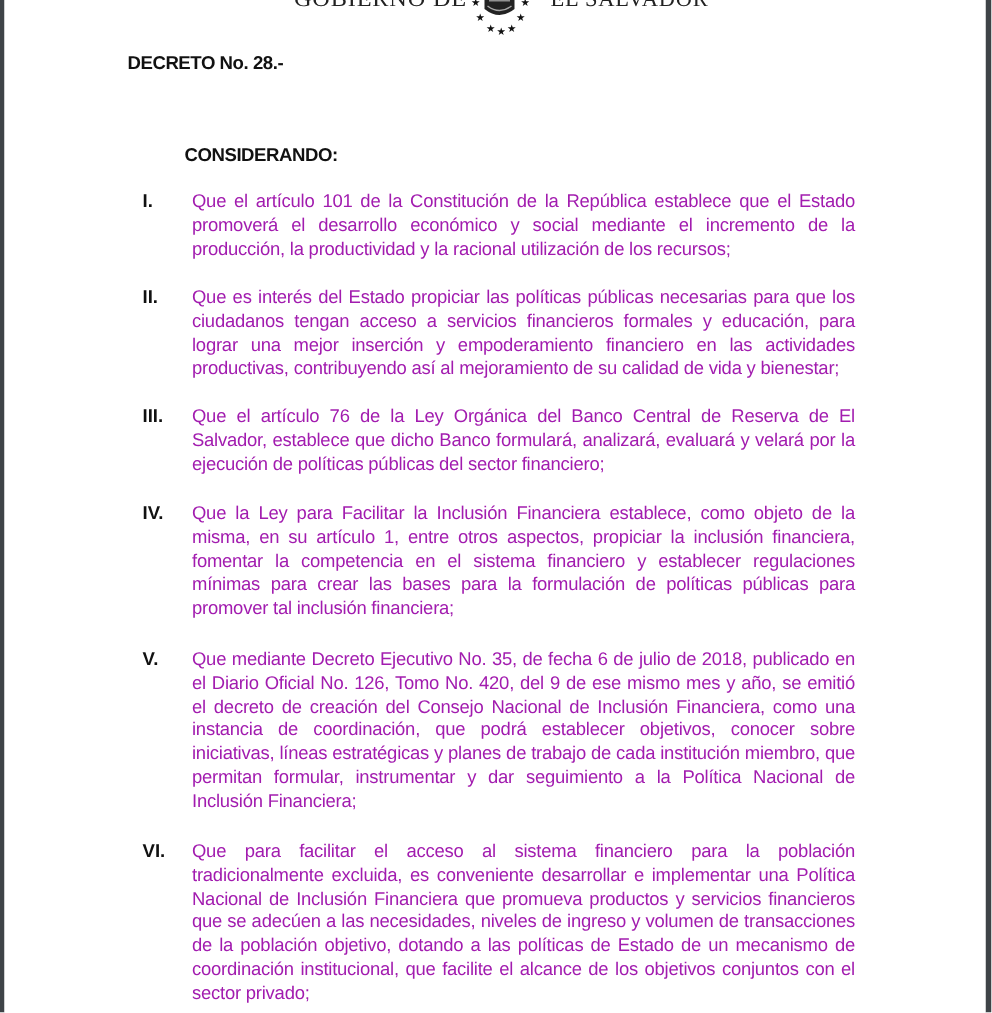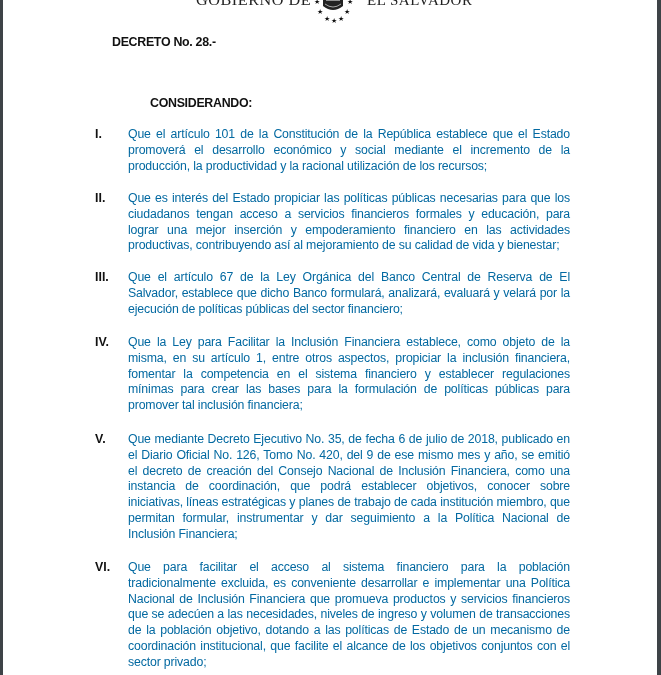--- a/index.html
+++ b/index.html
@@ -61,21 +61,21 @@
     }
     .crest {
       position: absolute;
       left: 300px;
       top: 0;
       width: 60px;
       height: 34px;
     }
     .heading {
       position: absolute;
-      left: 109px;
+      left: 82px;
       font-weight: bold;
       font-size: 12.4px;
       letter-spacing: -0.3px;
       color: #111;
     }
     .h-decreto { top: 35px; }
     .h-presidente { top: 64px; }
     .h-considerando { top: 96px; margin-left: 38px; }
     .clause {
       position: absolute;
@@ -92,21 +92,21 @@
     }
     .clause .text {
       position: absolute;
       left: 33px;
       top: 0;
       width: 442px;
       font-size: 12.3px;
       line-height: 15.8px;
       text-align: justify;
       letter-spacing: -0.15px;
-      color: #0369a1;
+      color: #a21caf;
     }
     .c1 { top: 127px; }
     .c2 { top: 191px; }
     .c3 { top: 270px; }
     .c4 { top: 335px; }
     .c5 { top: 432px; }
     .c6 { top: 560px; }
   </style>
 </head>
 <body>
@@ -143,21 +143,21 @@
     <div class="text">Que el artículo 101 de la Constitución de la República establece que el Estado promoverá el desarrollo económico y social mediante el incremento de la producción, la productividad y la racional utilización de los recursos;</div>
   </div>
 
   <div class="clause c2">
     <span class="num">II.</span>
     <div class="text">Que es interés del Estado propiciar las políticas públicas necesarias para que los ciudadanos tengan acceso a servicios financieros formales y educación, para lograr una mejor inserción y empoderamiento financiero en las actividades productivas, contribuyendo así al mejoramiento de su calidad de vida y bienestar;</div>
   </div>
 
   <div class="clause c3">
     <span class="num">III.</span>
-    <div class="text">Que el artículo 67 de la Ley Orgánica del Banco Central de Reserva de El Salvador, establece que dicho Banco formulará, analizará, evaluará y velará por la ejecución de políticas públicas del sector financiero;</div>
+    <div class="text">Que el artículo 76 de la Ley Orgánica del Banco Central de Reserva de El Salvador, establece que dicho Banco formulará, analizará, evaluará y velará por la ejecución de políticas públicas del sector financiero;</div>
   </div>
 
   <div class="clause c4">
     <span class="num">IV.</span>
     <div class="text">Que la Ley para Facilitar la Inclusión Financiera establece, como objeto de la misma, en su artículo 1, entre otros aspectos, propiciar la inclusión financiera, fomentar la competencia en el sistema financiero y establecer regulaciones mínimas para crear las bases para la formulación de políticas públicas para promover tal inclusión financiera;</div>
   </div>
 
   <div class="clause c5">
     <span class="num">V.</span>
     <div class="text">Que mediante Decreto Ejecutivo No. 35, de fecha 6 de julio de 2018, publicado en el Diario Oficial No. 126, Tomo No. 420, del 9 de ese mismo mes y año, se emitió el decreto de creación del Consejo Nacional de Inclusión Financiera, como una instancia de coordinación, que podrá establecer objetivos, conocer sobre iniciativas, líneas estratégicas y planes de trabajo de cada institución miembro, que permitan formular, instrumentar y dar seguimiento a la Política Nacional de Inclusión Financiera;</div>

